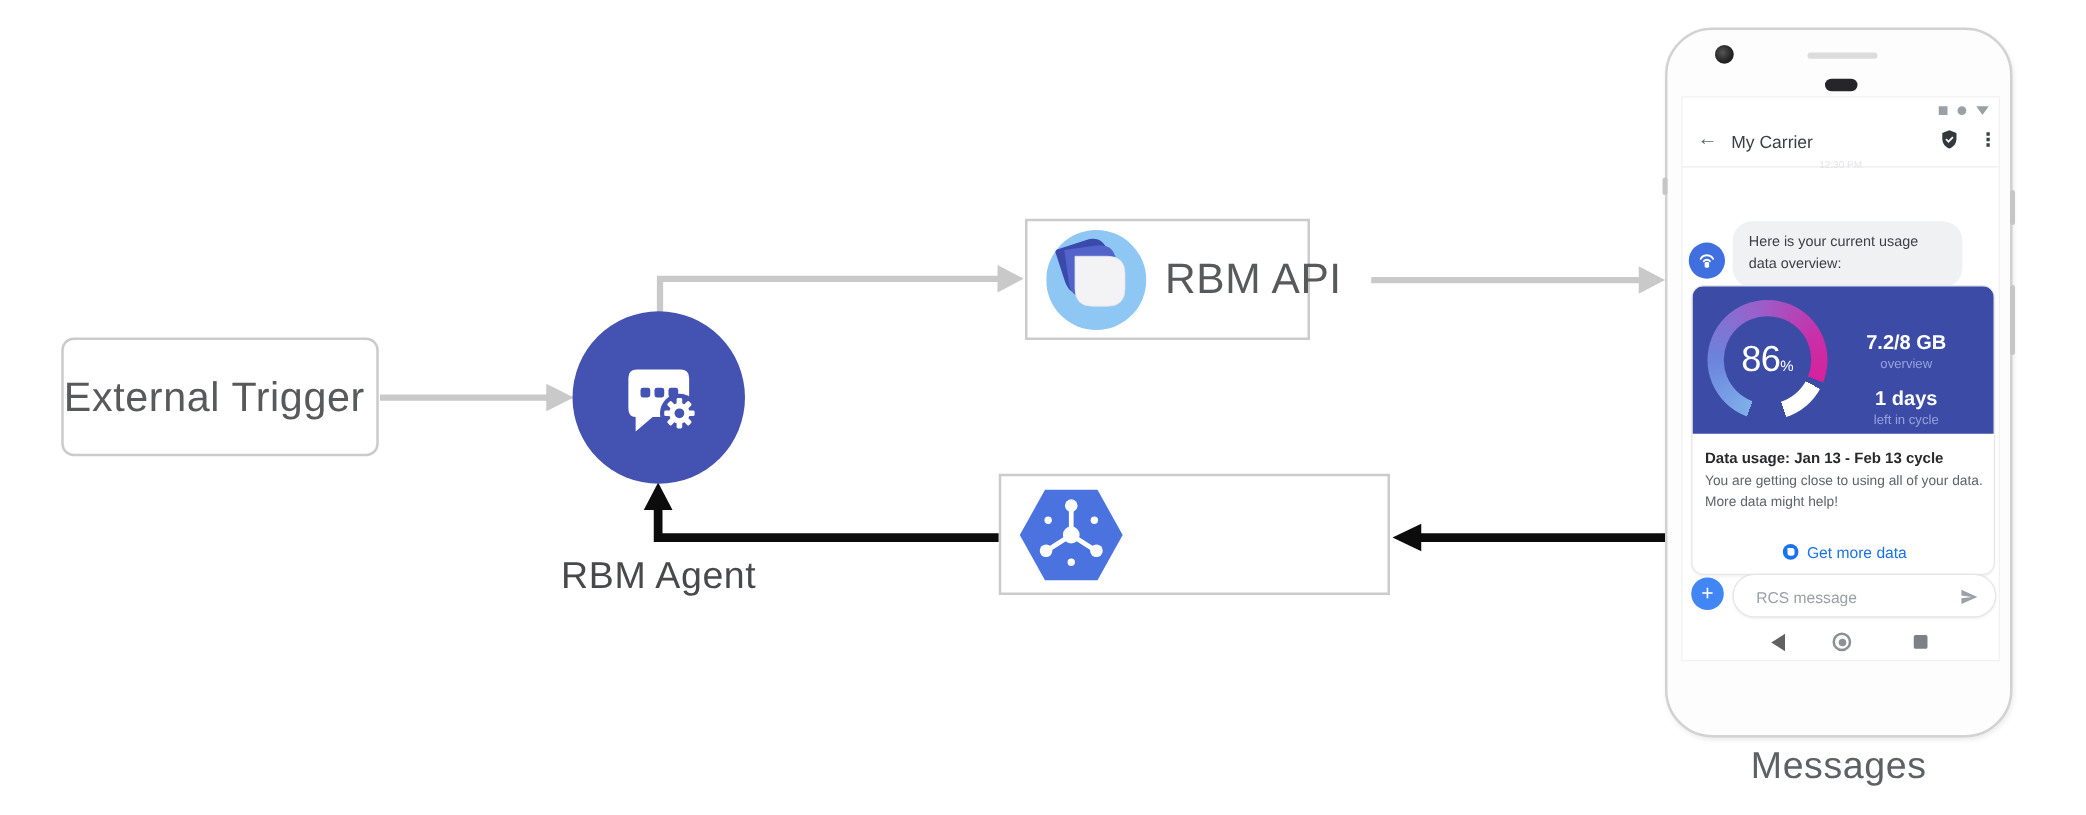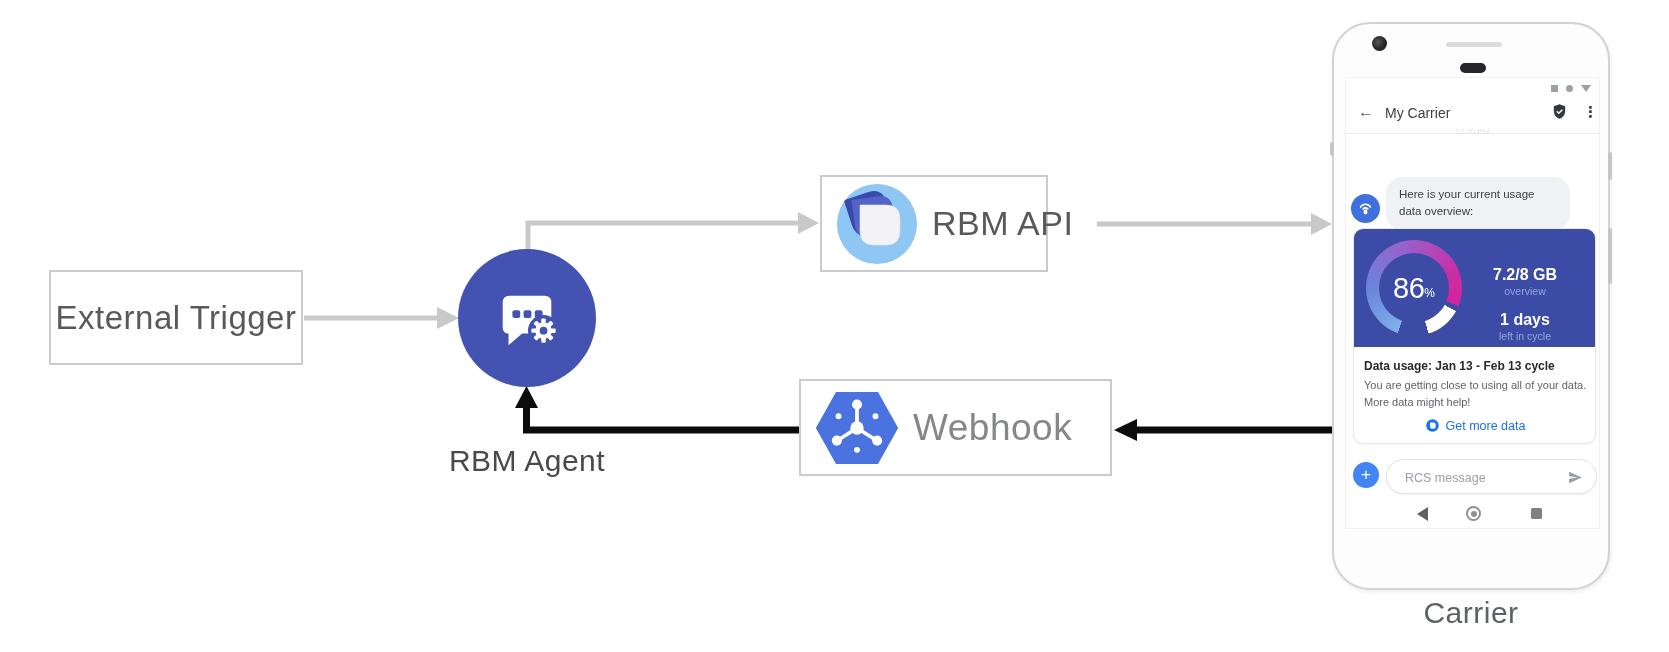--- a/index.html
+++ b/index.html
@@ -3,21 +3,21 @@
 <meta charset="utf-8">
 <style>
   html,body{margin:0;padding:0;background:#fff;}
   #canvas{position:relative;width:1669px;height:652px;background:#fff;overflow:hidden;
     font-family:"Liberation Sans","DejaVu Sans",sans-serif;}
   svg{display:block}
   
   #connectors{position:absolute;left:0;top:0;pointer-events:none;}
   
   .dbox{position:absolute;background:#fff;border:2px solid #cbcbcb;display:flex;align-items:center;box-sizing:border-box;}
-  #ext-trigger{left:49px;top:270px;width:254px;height:95px;justify-content:center;}
+  #ext-trigger{left:49px;top:270px;width:254px;height:95px;justify-content:flex-start;border-radius:10px;}
   #ext-trigger .dlabel{font-size:33px;font-weight:300;color:#58595b;letter-spacing:.5px;white-space:nowrap;}
   #rbm-api-box{left:820px;top:175px;width:228px;height:97px;padding-left:15px;gap:15px;}
   #rbm-api-box .dlabel{font-size:34px;font-weight:300;color:#58595b;letter-spacing:.5px;white-space:nowrap;}
   #webhook-box{left:799px;top:379px;width:313px;height:97px;padding-left:14px;gap:14px;}
   #webhook-box .dlabel{font-size:37px;font-weight:300;color:#85878a;letter-spacing:.5px;white-space:nowrap;}
   #agent-node{position:absolute;left:458px;top:249px;width:138px;height:138px;border-radius:50%;
     background:#4453b2;display:flex;align-items:center;justify-content:center;}
   #agent-label{position:absolute;left:417px;top:444px;width:220px;text-align:center;
     font-size:30px;font-weight:300;color:#48494c;letter-spacing:.5px;}
   #messages-caption{position:absolute;left:1332px;top:596px;width:278px;text-align:center;
@@ -65,21 +65,21 @@
   #gauge-sym{font-size:12px;margin-top:10px;}
   #card-right{position:absolute;right:10px;top:16px;height:100%;width:120px;display:flex;flex-direction:column;
     align-items:center;justify-content:center;text-align:center;}
   .cr-value{font-size:16px;font-weight:700;color:#fff;}
   .cr-label{font-size:10.5px;color:#96a2db;margin-top:1px;}
   .cr-gap{height:14px;}
   #card-white{padding:12px 9px 10px 10px;}
   #card-title{font-size:12px;font-weight:700;color:#28292b;white-space:nowrap;}
   .card-body-line{font-size:11px;color:#5f6368;line-height:1.5;white-space:nowrap;}
   #card-body{margin-top:4px;}
-  #card-action{margin-top:8px;display:flex;align-items:center;justify-content:center;gap:6px;cursor:default;}
+  #card-action{margin-top:24px;display:flex;align-items:center;justify-content:center;gap:6px;cursor:default;}
   #card-action span{font-size:12.5px;font-weight:500;color:#1a73e8;}
   
   #plus-btn{position:absolute;left:7px;top:384px;width:26px;height:26px;border-radius:50%;background:#4285f4;
     color:#fff;font-size:17px;line-height:25px;text-align:center;font-weight:400;}
   #compose-pill{position:absolute;left:40px;top:381px;width:211px;height:35px;border-radius:18px;background:#fff;
     border:1px solid #e4e4e4;box-sizing:border-box;box-shadow:0 1px 2px rgba(0,0,0,.07);}
   #compose-input{position:absolute;left:16px;top:1px;width:150px;height:31px;border:none;outline:none;
     font-size:12.5px;color:#3c4043;font-family:inherit;background:transparent;}
   #compose-input::placeholder{color:#9aa0a6;}
   #send-icon{position:absolute;right:12px;top:9px;}
@@ -179,21 +179,20 @@
           <circle cx="50" cy="44" r="8"></circle>
           <circle cx="50" cy="16" r="6"></circle>
           <circle cx="26" cy="59" r="6"></circle>
           <circle cx="74" cy="59" r="6"></circle>
           <circle cx="50" cy="70" r="3.5"></circle>
           <circle cx="28" cy="30" r="3.5"></circle>
           <circle cx="72" cy="30" r="3.5"></circle>
         </g>
       </svg>
     </span>
-    <span class="dlabel">Webhook</span>
   </div>
 
   <div id="phone">
     <div class="side-btn" id="btn-r1"></div>
     <div class="side-btn" id="btn-r2"></div>
     <div class="side-btn" id="btn-l1"></div>
     <div id="camera"></div>
     <div id="speaker-line"></div>
     <div id="earpiece"></div>
 
@@ -273,15 +272,15 @@
           </svg>
         </span>
       </div>
 
       <div id="nav-back"></div>
       <div id="nav-home"></div>
       <div id="nav-recents"></div>
     </div>
   </div>
 
-  <div id="messages-caption">Carrier</div>
+  <div id="messages-caption">Messages</div>
 
 </div>
 
 </body></html>

